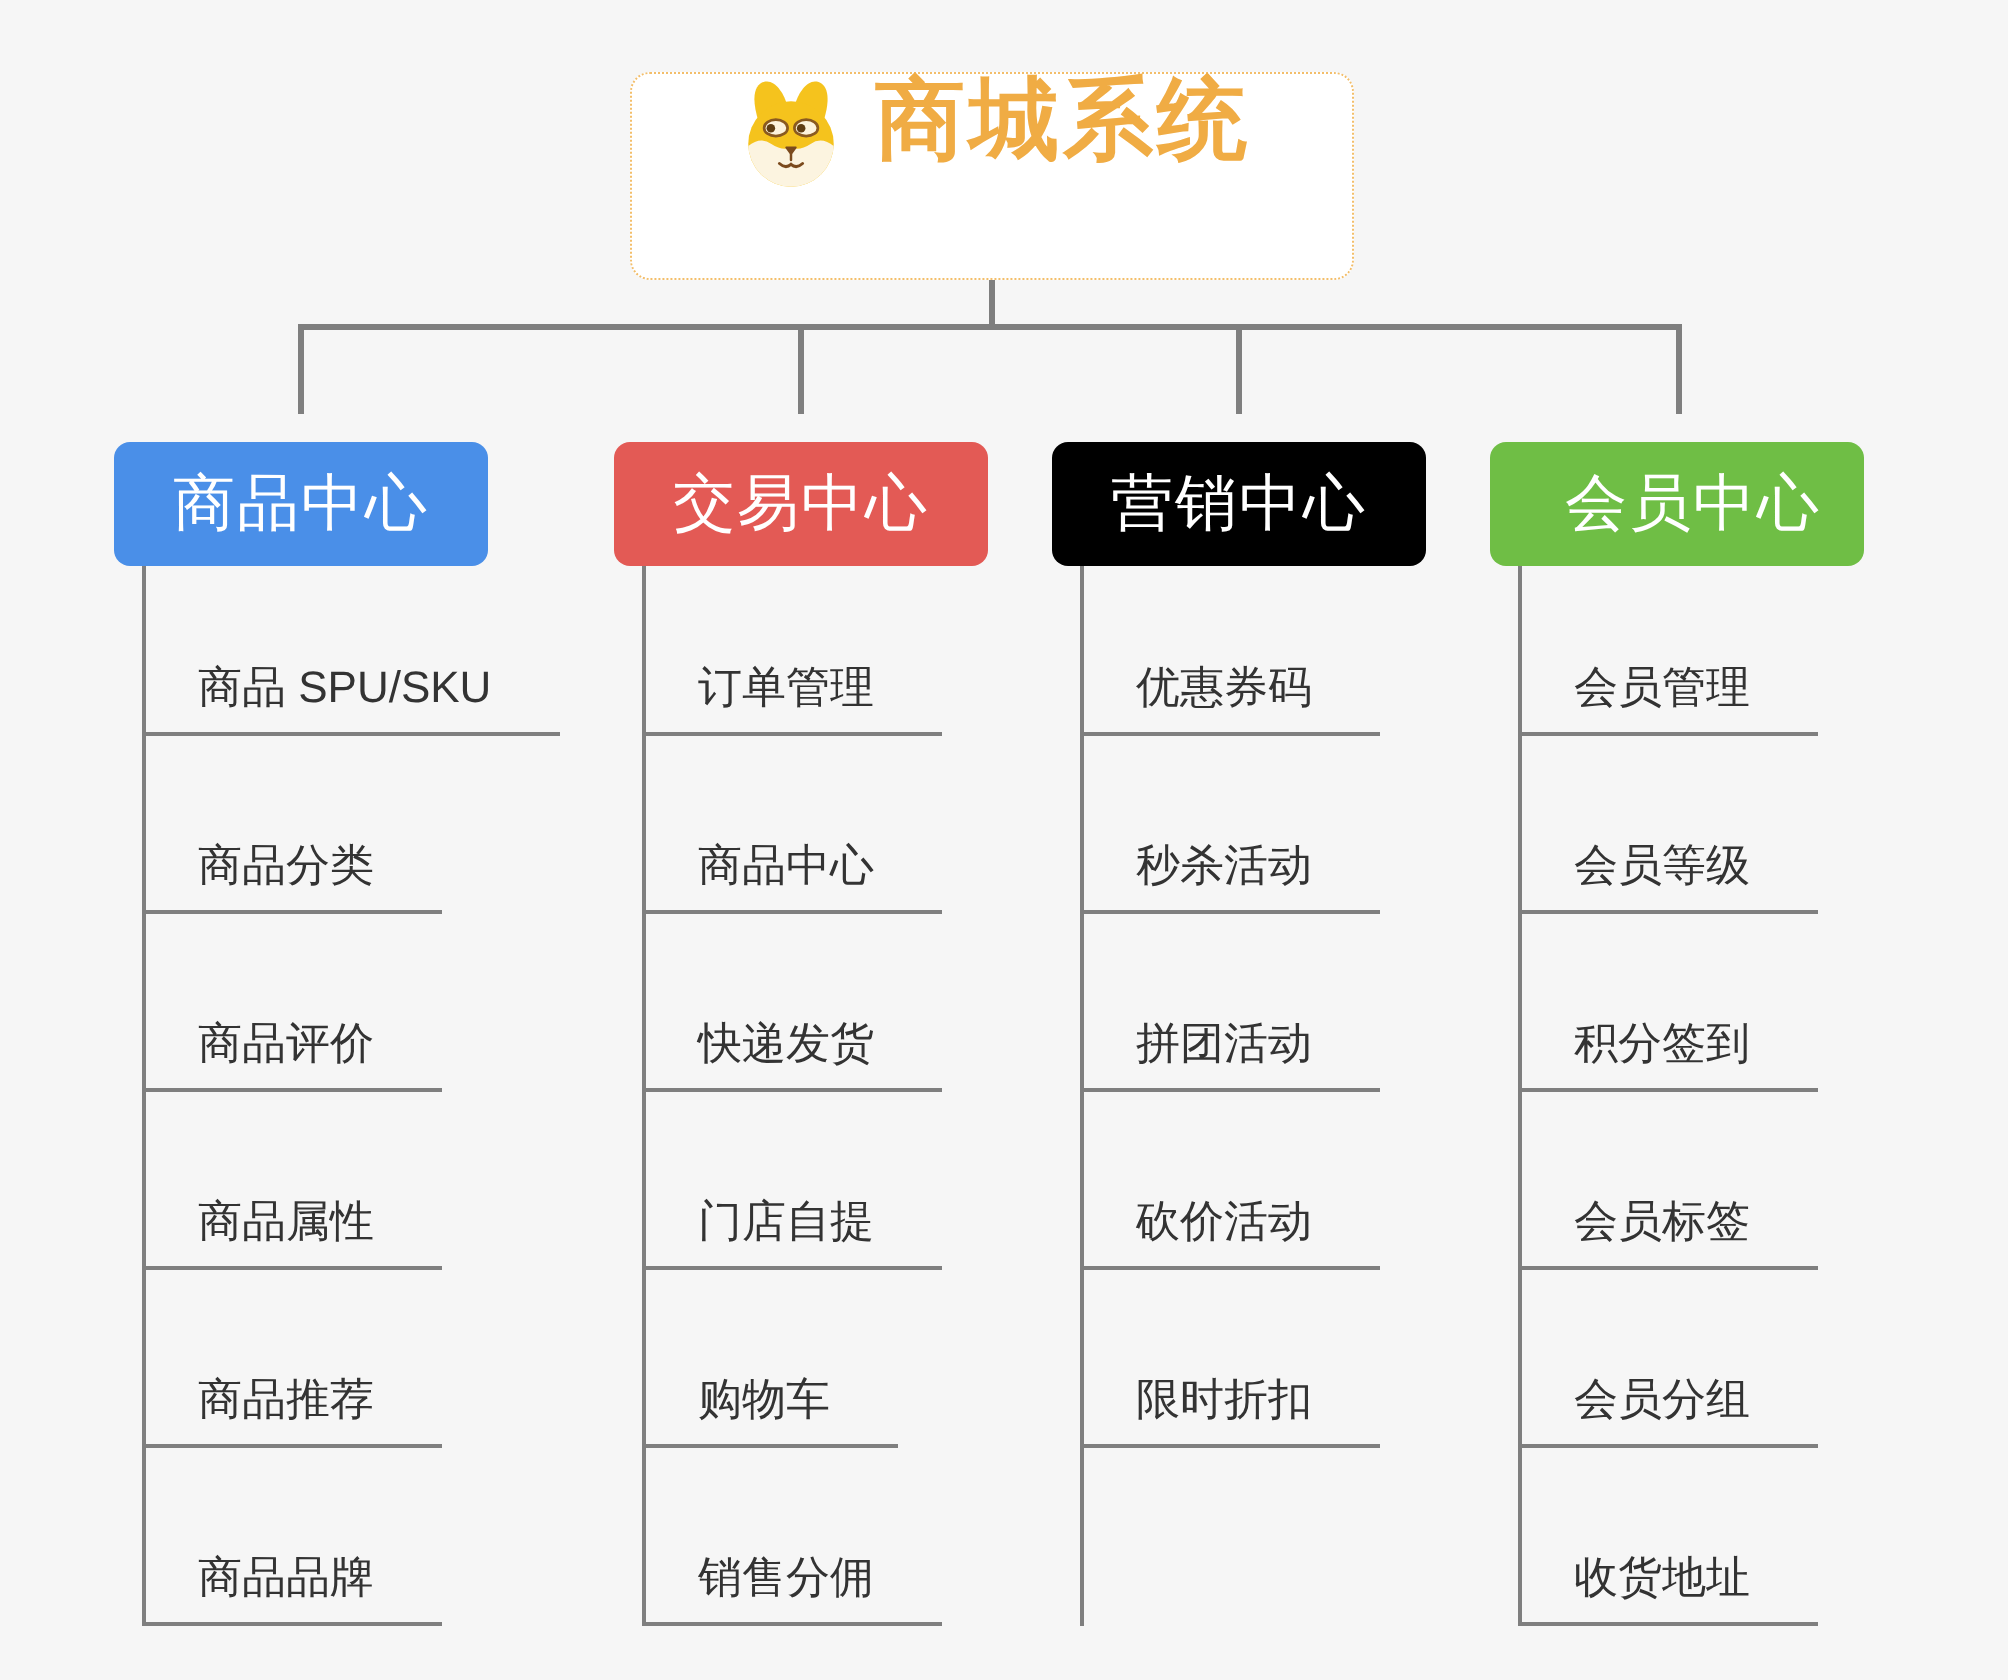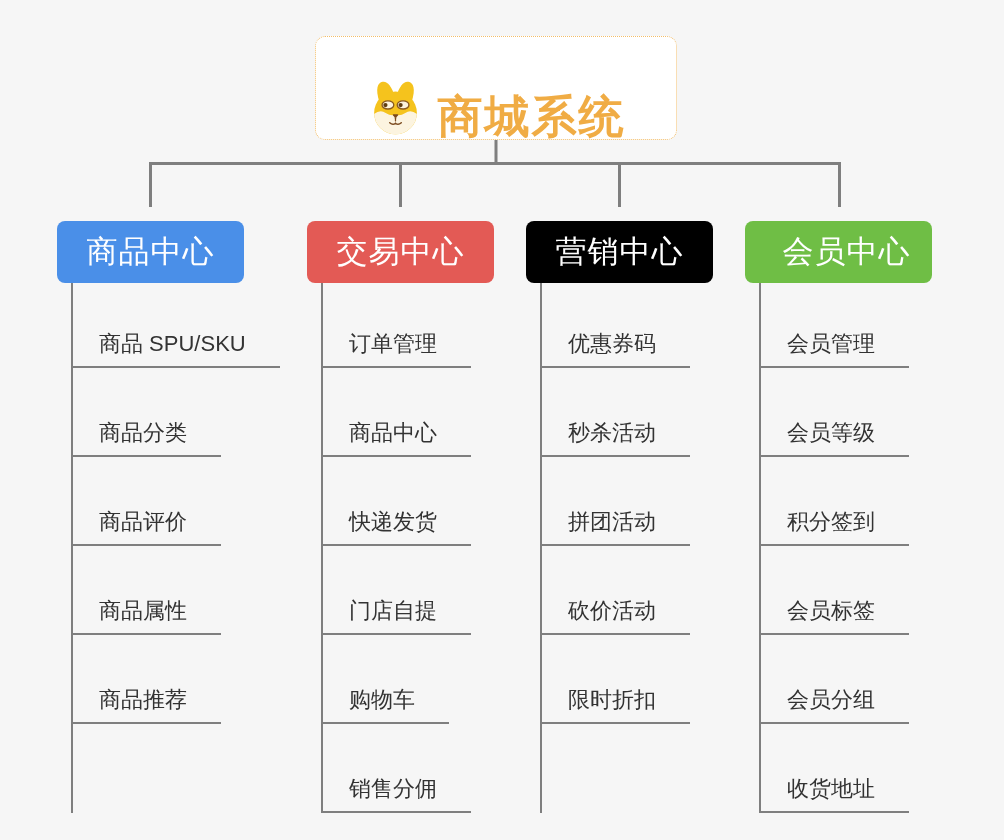--- a/index.html
+++ b/index.html
@@ -8,21 +8,21 @@
     background:#F6F6F6;
     font-family:"Liberation Sans","DejaVu Sans",sans-serif;
   }
   #stage{position:absolute;inset:0;width:1004px;height:840px;}
   .connectors{position:absolute;left:0;top:0;pointer-events:none;}
 
   
   .root-node{
     position:absolute;left:315px;top:36px;width:362px;height:104px;
     background:#FFFFFF;border:1px dotted #F3BE6A;border-radius:10px;
-    display:flex;align-items:flex-end;justify-content:center;gap:14px;
+    display:flex;align-items:flex-start;justify-content:center;gap:14px;
     box-sizing:border-box;cursor:pointer;
   }
   .root-title{
     font-size:45px;font-weight:bold;letter-spacing:2px;color:#F0AC44;
     line-height:1;white-space:nowrap;
   }
   .root-icon{width:57px;height:61px;flex:0 0 auto;}
 
   
   .branch{position:absolute;top:207px;width:187px;margin-top:14px;}
@@ -89,20 +89,23 @@
             <span>商品分类</span>
           </div>
           <div class="item" style="border-bottom-color: rgb(127, 127, 127); color: rgb(51, 51, 51);">
             <span>商品评价</span>
           </div>
           <div class="item" style="border-bottom-color: rgb(127, 127, 127); color: rgb(51, 51, 51);">
             <span>商品属性</span>
           </div>
           <div class="item" style="border-bottom-color: rgb(127, 127, 127); color: rgb(51, 51, 51); align-items: flex-end;">
             <span>商品推荐</span>
+          </div>
+          <div class="item" style="border-bottom-color: rgb(127, 127, 127); color: rgb(51, 51, 51);">
+            <span>商品品牌</span>
           </div>
         </div>
       </div>
       <div class="branch" style="left: 307px;">
         <div class="cat-box" style="background: rgb(227, 90, 85); color: rgb(255, 255, 255);">
           <span>交易中心</span>
         </div>
         <div class="vline" style="background: rgb(127, 127, 127);"></div>
         <div class="items">
           <div class="item" style="border-bottom-color: rgb(127, 127, 127); color: rgb(51, 51, 51);">

